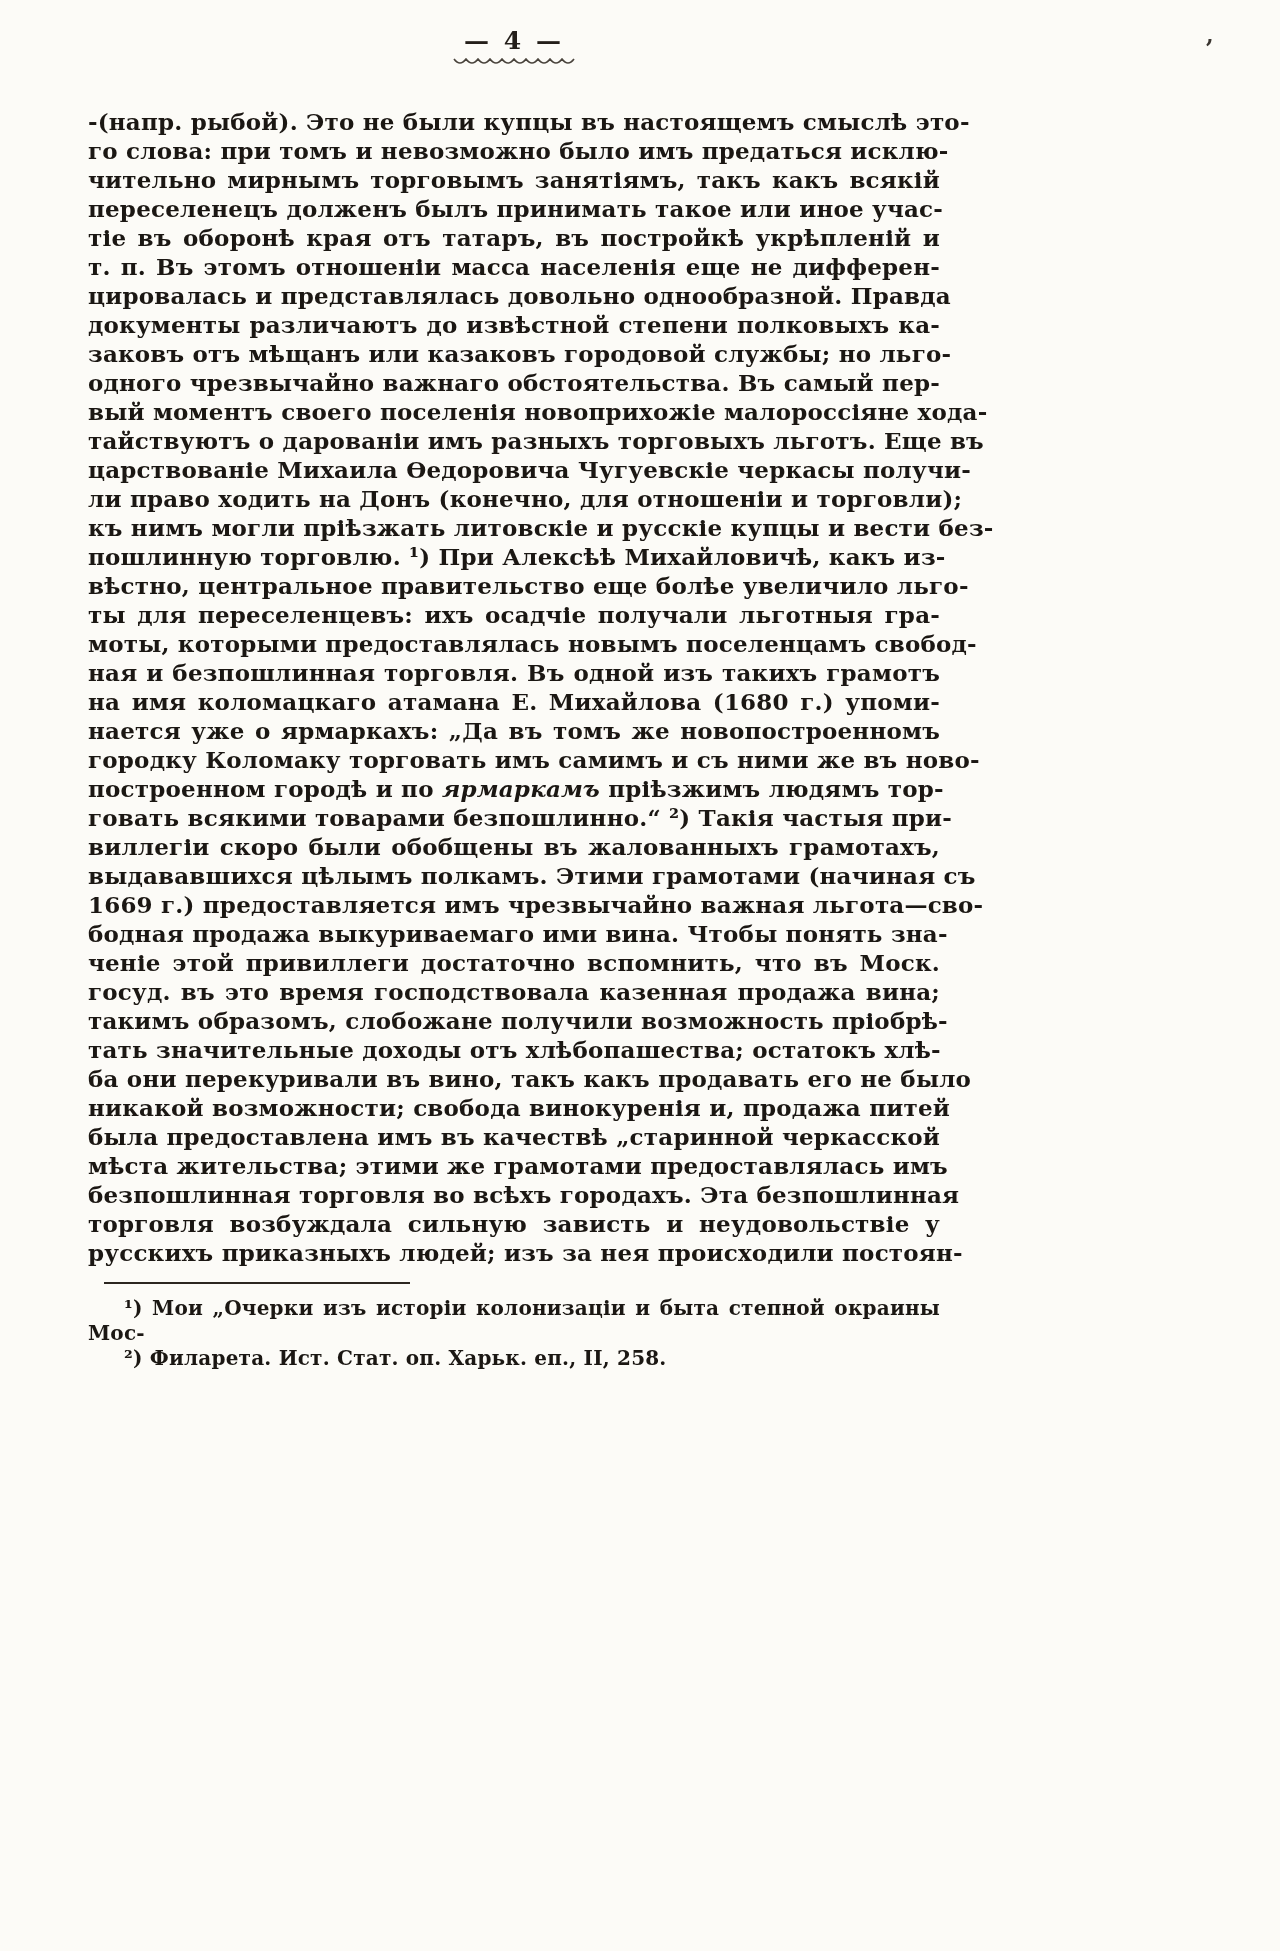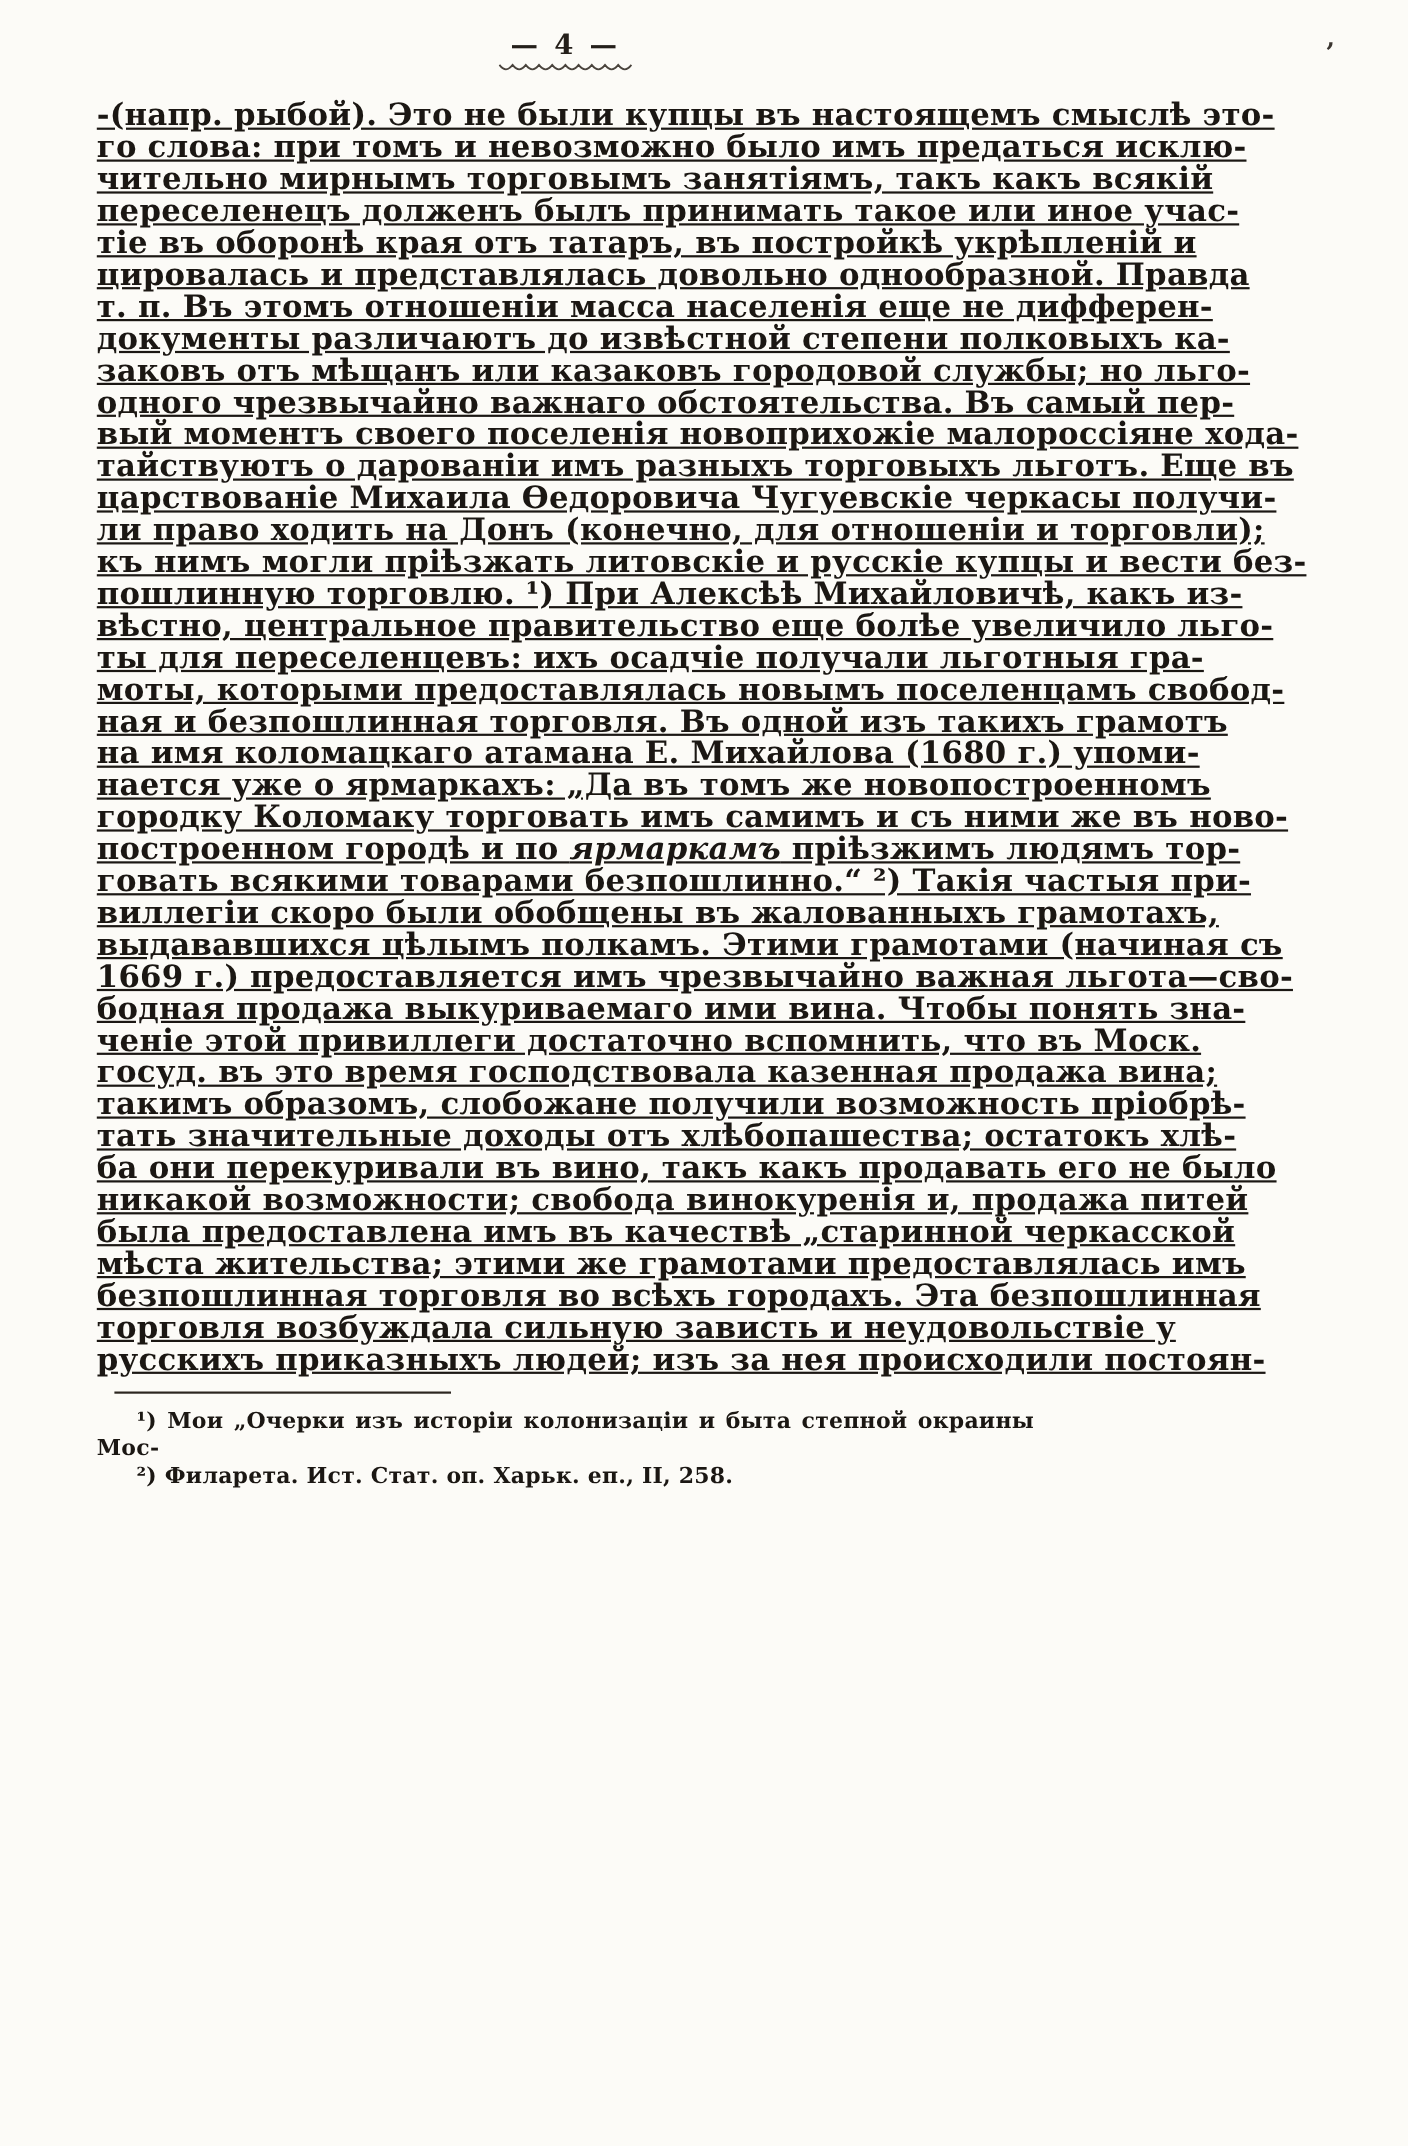--- a/index.html
+++ b/index.html
@@ -38,26 +38,25 @@
     color:#241f1a;
   }
   .ornament{
     text-align:center;
     height:14px;
     margin-top:0px;
     color:#4a443d;
   }
   .ornament svg{display:inline-block;vertical-align:top;}
   .body-text{
-    margin-top:21px;
-    font-size:28px;
+    margin-top:38px;
+    font-size:23px;
     font-weight:bold;
     line-height:29px;
     letter-spacing:0.2px;
-    text-decoration:underline;
   }
   .line{
     text-align:justify;
     text-align-last:justify;
     white-space:nowrap;
   }
   .em{font-style:italic;}
   .fn-separator{
     width:306px;
     border:none;
@@ -92,22 +91,22 @@
         <path d="M1 4 Q7 12 13 4 Q19 12 25 4 Q31 12 37 4 Q43 12 49 4 Q55 12 61 4 Q67 12 73 4 Q79 12 85 4 Q91 12 97 4 Q103 12 109 4 Q115 12 121 4" fill="none" stroke="#4a443d" stroke-width="1.6"></path>
       </svg>
     </div>
 
     <div class="body-text">
         <div class="line">-(напр. рыбой). Это не были купцы въ настоящемъ смыслѣ это-</div>
         <div class="line">го слова: при томъ и невозможно было имъ предаться исклю-</div>
         <div class="line">чительно мирнымъ торговымъ занятіямъ, такъ какъ всякій</div>
         <div class="line">переселенецъ долженъ былъ принимать такое или иное учас-</div>
         <div class="line">тіе въ оборонѣ края отъ татаръ, въ постройкѣ укрѣпленій и</div>
+        <div class="line">т. п. Въ этомъ отношеніи масса населенія еще не дифферен-</div>
         <div class="line">цировалась и представлялась довольно однообразной. Правда</div>
-        <div class="line">т. п. Въ этомъ отношеніи масса населенія еще не дифферен-</div>
         <div class="line">документы различаютъ до извѣстной степени полковыхъ ка-</div>
         <div class="line">заковъ отъ мѣщанъ или казаковъ городовой службы; но льго-</div>
         <div class="line">одного чрезвычайно важнаго обстоятельства. Въ самый пер-</div>
         <div class="line">вый моментъ своего поселенія новоприхожіе малороссіяне хода-</div>
         <div class="line">тайствуютъ о дарованіи имъ разныхъ торговыхъ льготъ. Еще въ</div>
         <div class="line">царствованіе Михаила Ѳедоровича Чугуевскіе черкасы получи-</div>
         <div class="line">ли право ходить на Донъ (конечно, для отношеніи и торговли);</div>
         <div class="line">къ нимъ могли пріѣзжать литовскіе и русскіе купцы и вести без-</div>
         <div class="line">пошлинную торговлю. ¹) При Алексѣѣ Михайловичѣ, какъ из-</div>
         <div class="line">вѣстно, центральное правительство еще болѣе увеличило льго-</div>

